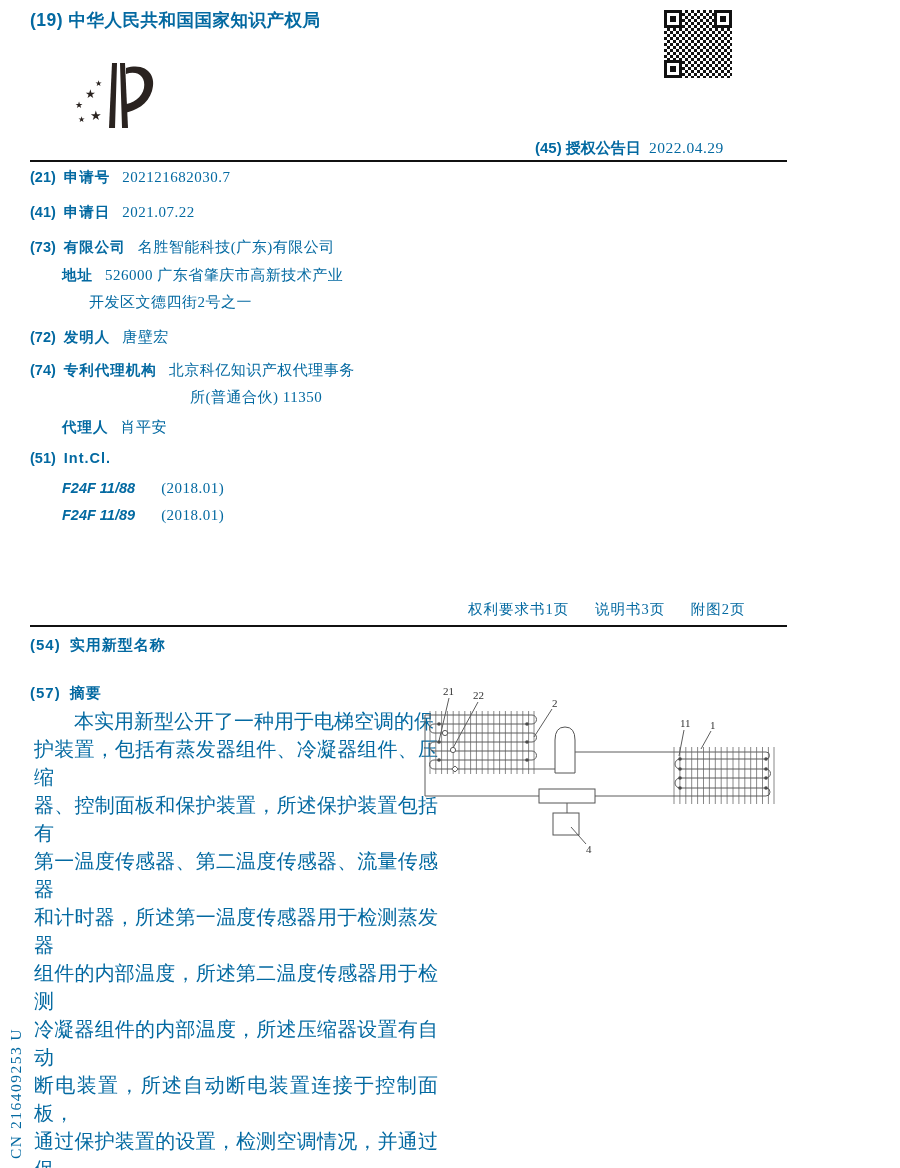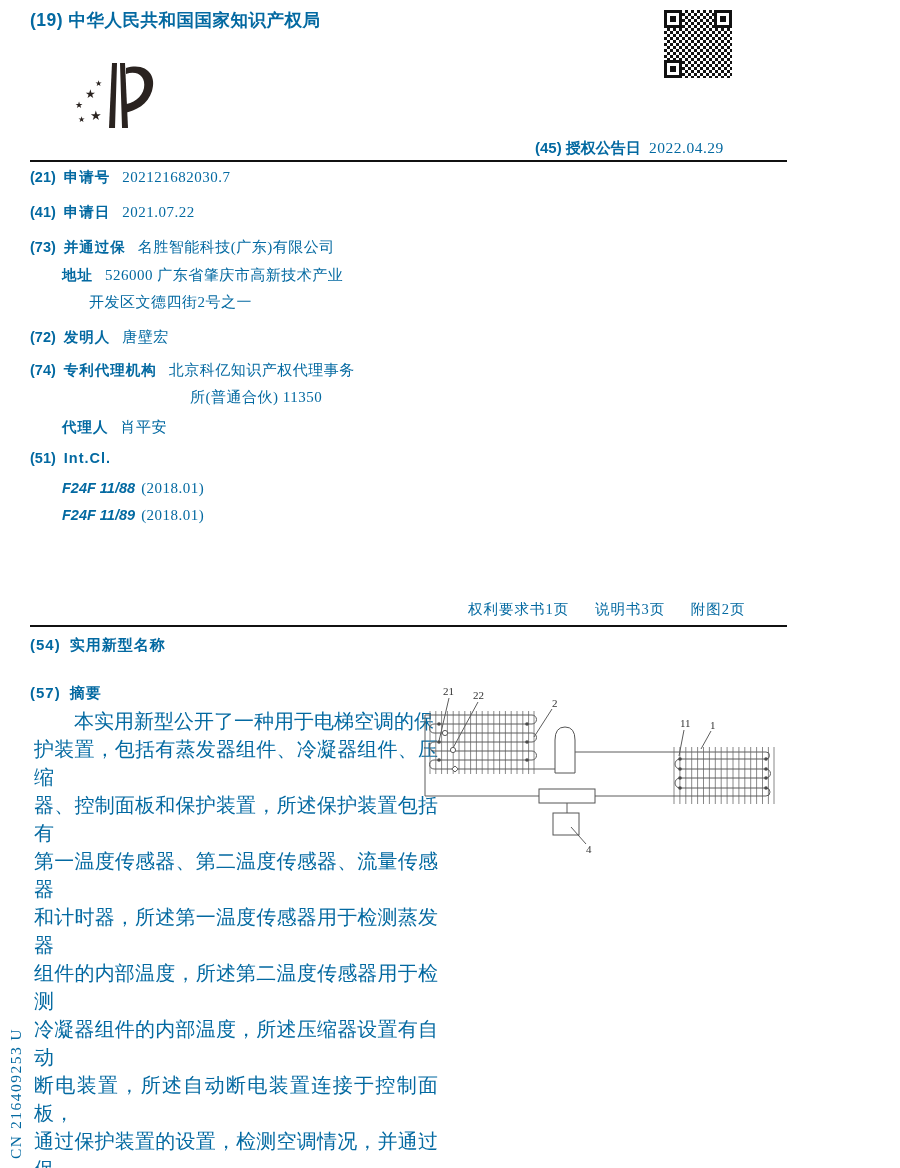--- a/index.html
+++ b/index.html
@@ -18,21 +18,21 @@
   .qr{left:664px;top:10px;width:68px;height:68px;
       background:repeating-conic-gradient(#121212 0% 25%,#fff 0% 50%);background-size:6px 6px;}
   .finder{position:absolute;width:12px;height:12px;border:3px solid #111;background:#fff;}
   .finder::after{content:"";position:absolute;left:3px;top:3px;width:6px;height:6px;background:#111;}
   .f-tl{left:0;top:0}.f-tr{right:0;top:0}.f-bl{left:0;bottom:0}
   
   .field{font-size:14.5px;white-space:nowrap;}
   .field .code{font-weight:bold;margin-right:4px;}
   .field .lbl{font-weight:bold;margin-right:8px;letter-spacing:1px;}
   .field .val{font-size:15px;}
-  .cls{font-style:italic;font-weight:bold;font-family:"Liberation Sans",sans-serif;margin-right:2px;}
+  .cls{font-style:italic;font-weight:bold;font-family:"Liberation Sans",sans-serif;margin-right:22px;}
   
   .pagesline{left:468px;top:600px;font-size:14.5px;font-family:"Liberation Serif",serif;}
   .pagesline span{margin-right:22px;letter-spacing:1px;}
   
   .sect{font-size:15px;font-weight:bold;letter-spacing:1px;}
   .sect .code{margin-right:4px;}
   .invtitle{left:62px;top:660px;font-size:16.5px;font-family:"Liberation Serif",serif;letter-spacing:1px;}
   .abstract{left:34px;top:707px;width:404px;font-size:20px;line-height:28px;
             font-family:"Liberation Serif",serif;white-space:pre-line;text-indent:2em;
             text-align:justify;word-break:break-all;}
@@ -96,21 +96,21 @@
   </div>
 
   <div class="abs field" style="left:30px;top:203px">
     <span class="code">(41)</span>
     <span class="lbl">申请日</span>
     <span class="val">2021.07.22</span>
   </div>
 
   <div class="abs field" style="left:30px;top:238px">
     <span class="code">(73)</span>
-    <span class="lbl">并通过保</span>
+    <span class="lbl">有限公司</span>
     <span class="val">名胜智能科技(广东)有限公司</span>
   </div>
   <div class="abs field" style="left:62px;top:266px">
     <span class="lbl">地址</span>
     <span class="val">526000 广东省肇庆市高新技术产业</span>
   </div>
   <div class="abs field" style="left:89px;top:293px">
     <span class="val">开发区文德四街2号之一</span>
   </div>
 

